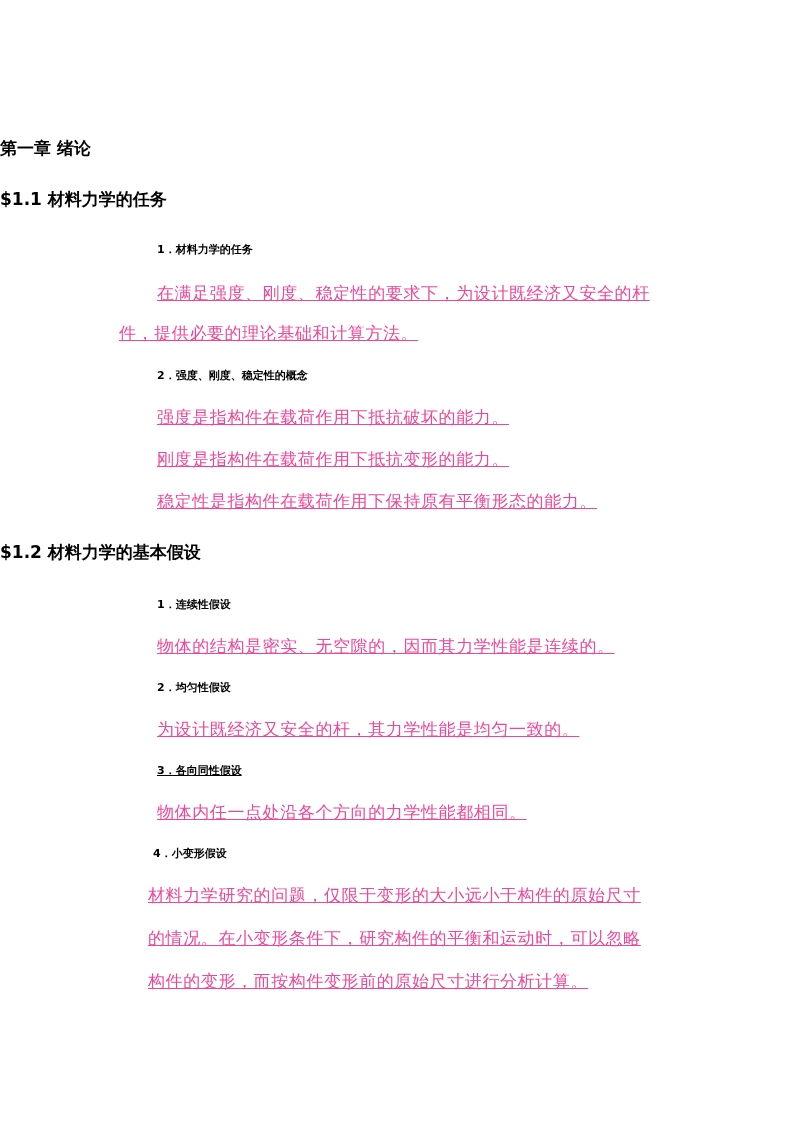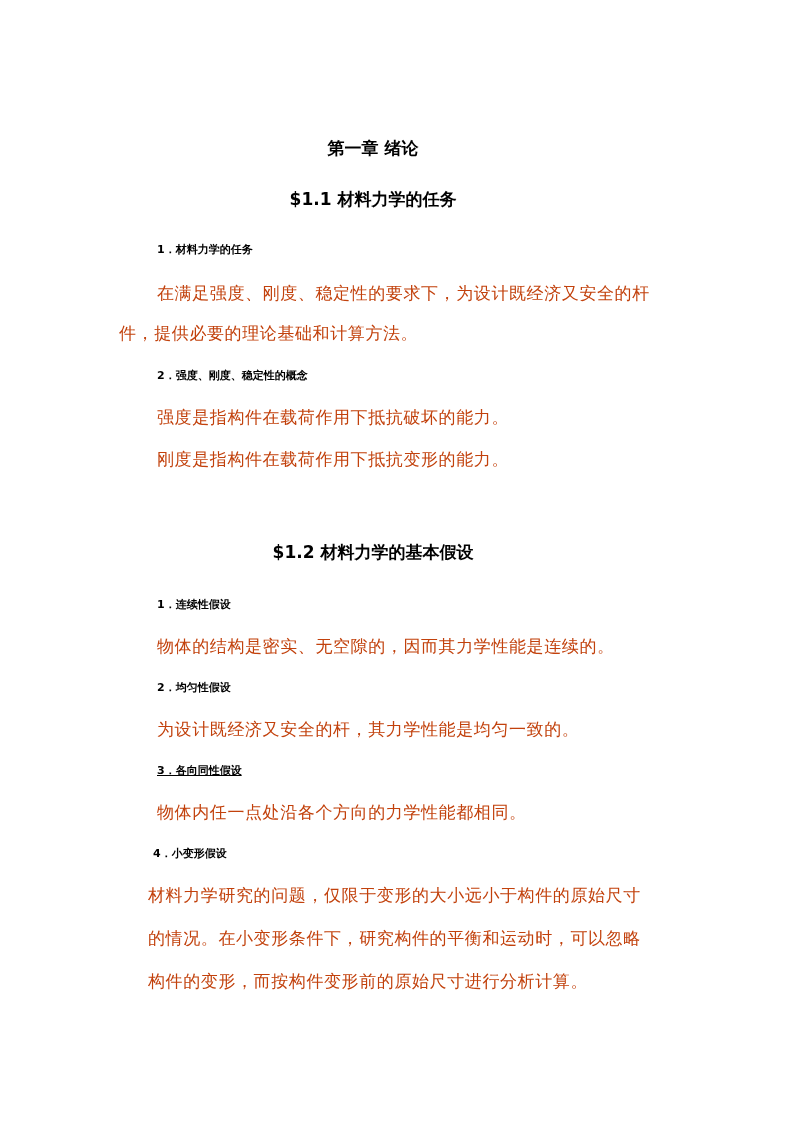--- a/index.html
+++ b/index.html
@@ -1,42 +1,43 @@
 <!DOCTYPE html>
 <html><head>
   <meta charset="utf-8">
   <style>
     html, body { margin: 0; padding: 0; background: #ffffff; }
     body { width: 793px; height: 1122px; position: relative; overflow: hidden;
            font-family: "DejaVu Serif", "Liberation Serif", serif; color: #1a1a1a; }
     .page { position: absolute; left: 0; top: 0; width: 793px; height: 1122px; }
     .line { position: absolute; white-space: nowrap; font-size: 17px; line-height: 22px; }
-    .center { left: 0; width: 746px; text-align: center; }
+    .center { left: 0; width: 746px; text-align: left; }
     .bold { font-weight: bold; font-family: "DejaVu Sans", "Liberation Sans", sans-serif; color: #000; }
-    .body { color: #c2410c; letter-spacing: 0.6px; }
+    .body { color: #ec4899; letter-spacing: 0.6px; text-decoration: underline; }
     .h1 { font-size: 17px; }
     .h2 { font-size: 17px; }
     .h3 { font-size: 11px; }
   </style>
 </head>
 <body>
 
 <div class="page">
 
   <div class="line center bold h1" style="top:137px;">第一章  绪论</div>
 
   <div class="line center bold h2" style="top:188px;">$1.1 材料力学的任务</div>
 
   <div class="line bold h3" style="left:157px; top:239px;">1．材料力学的任务</div>
   <div class="line body" style="left:157px; top:282px;">在满足强度、刚度、稳定性的要求下，为设计既经济又安全的杆</div>
   <div class="line body" style="left:119px; top:322px;">件，提供必要的理论基础和计算方法。</div>
 
   <div class="line bold h3" style="left:157px; top:365px;">2．强度、刚度、稳定性的概念</div>
   <div class="line body" style="left:157px; top:406px;">强度是指构件在载荷作用下抵抗破坏的能力。</div>
   <div class="line body" style="left:157px; top:448px;">刚度是指构件在载荷作用下抵抗变形的能力。</div>
+  <div class="line body" style="left:157px; top:490px;">稳定性是指构件在载荷作用下保持原有平衡形态的能力。</div>
 
   <div class="line center bold h2" style="top:541px;">$1.2 材料力学的基本假设</div>
 
   <div class="line bold h3" style="left:157px; top:594px;">1．连续性假设</div>
   <div class="line body" style="left:157px; top:635px;">物体的结构是密实、无空隙的，因而其力学性能是连续的。</div>
 
   <div class="line bold h3" style="left:157px; top:677px;">2．均匀性假设</div>
   <div class="line body" style="left:157px; top:718px;">为设计既经济又安全的杆，其力学性能是均匀一致的。</div>
 
   <div class="line bold h3" style="left:157px; top:760px;text-decoration:underline;">3．各向同性假设</div>

